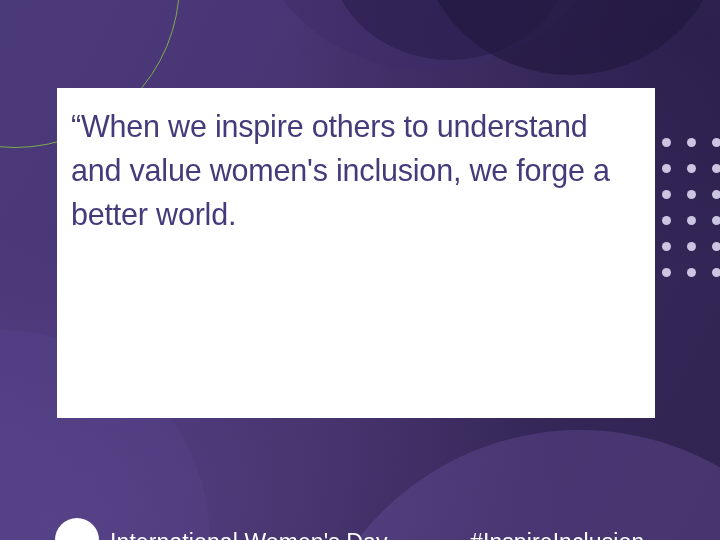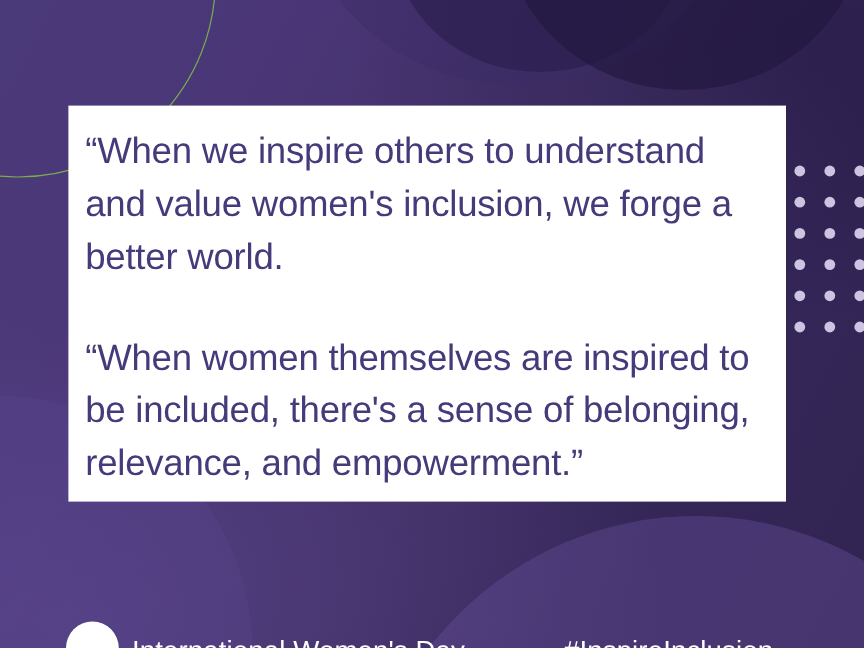--- a/index.html
+++ b/index.html
@@ -199,21 +199,20 @@
     <span class="dot"></span>
     <span class="dot"></span>
     <span class="dot"></span>
     <span class="dot"></span>
     <span class="dot"></span>
   </div>
 
   <div class="quote-card">
     <p class="quote-para">“When we inspire others to understand and value women's inclusion, we forge a better world.</p>
     <div class="quote-gap"></div>
-    <p class="quote-para">“When women themselves are inspired to be included, there's a sense of belonging, relevance, and empowerment.”</p>
   </div>
 
   <div class="footer">
     <div class="footer-logo"></div>
     <div class="footer-label">International Women's Day</div>
     <div class="footer-hashtag">#InspireInclusion</div>
   </div>
 
 </div>
 

